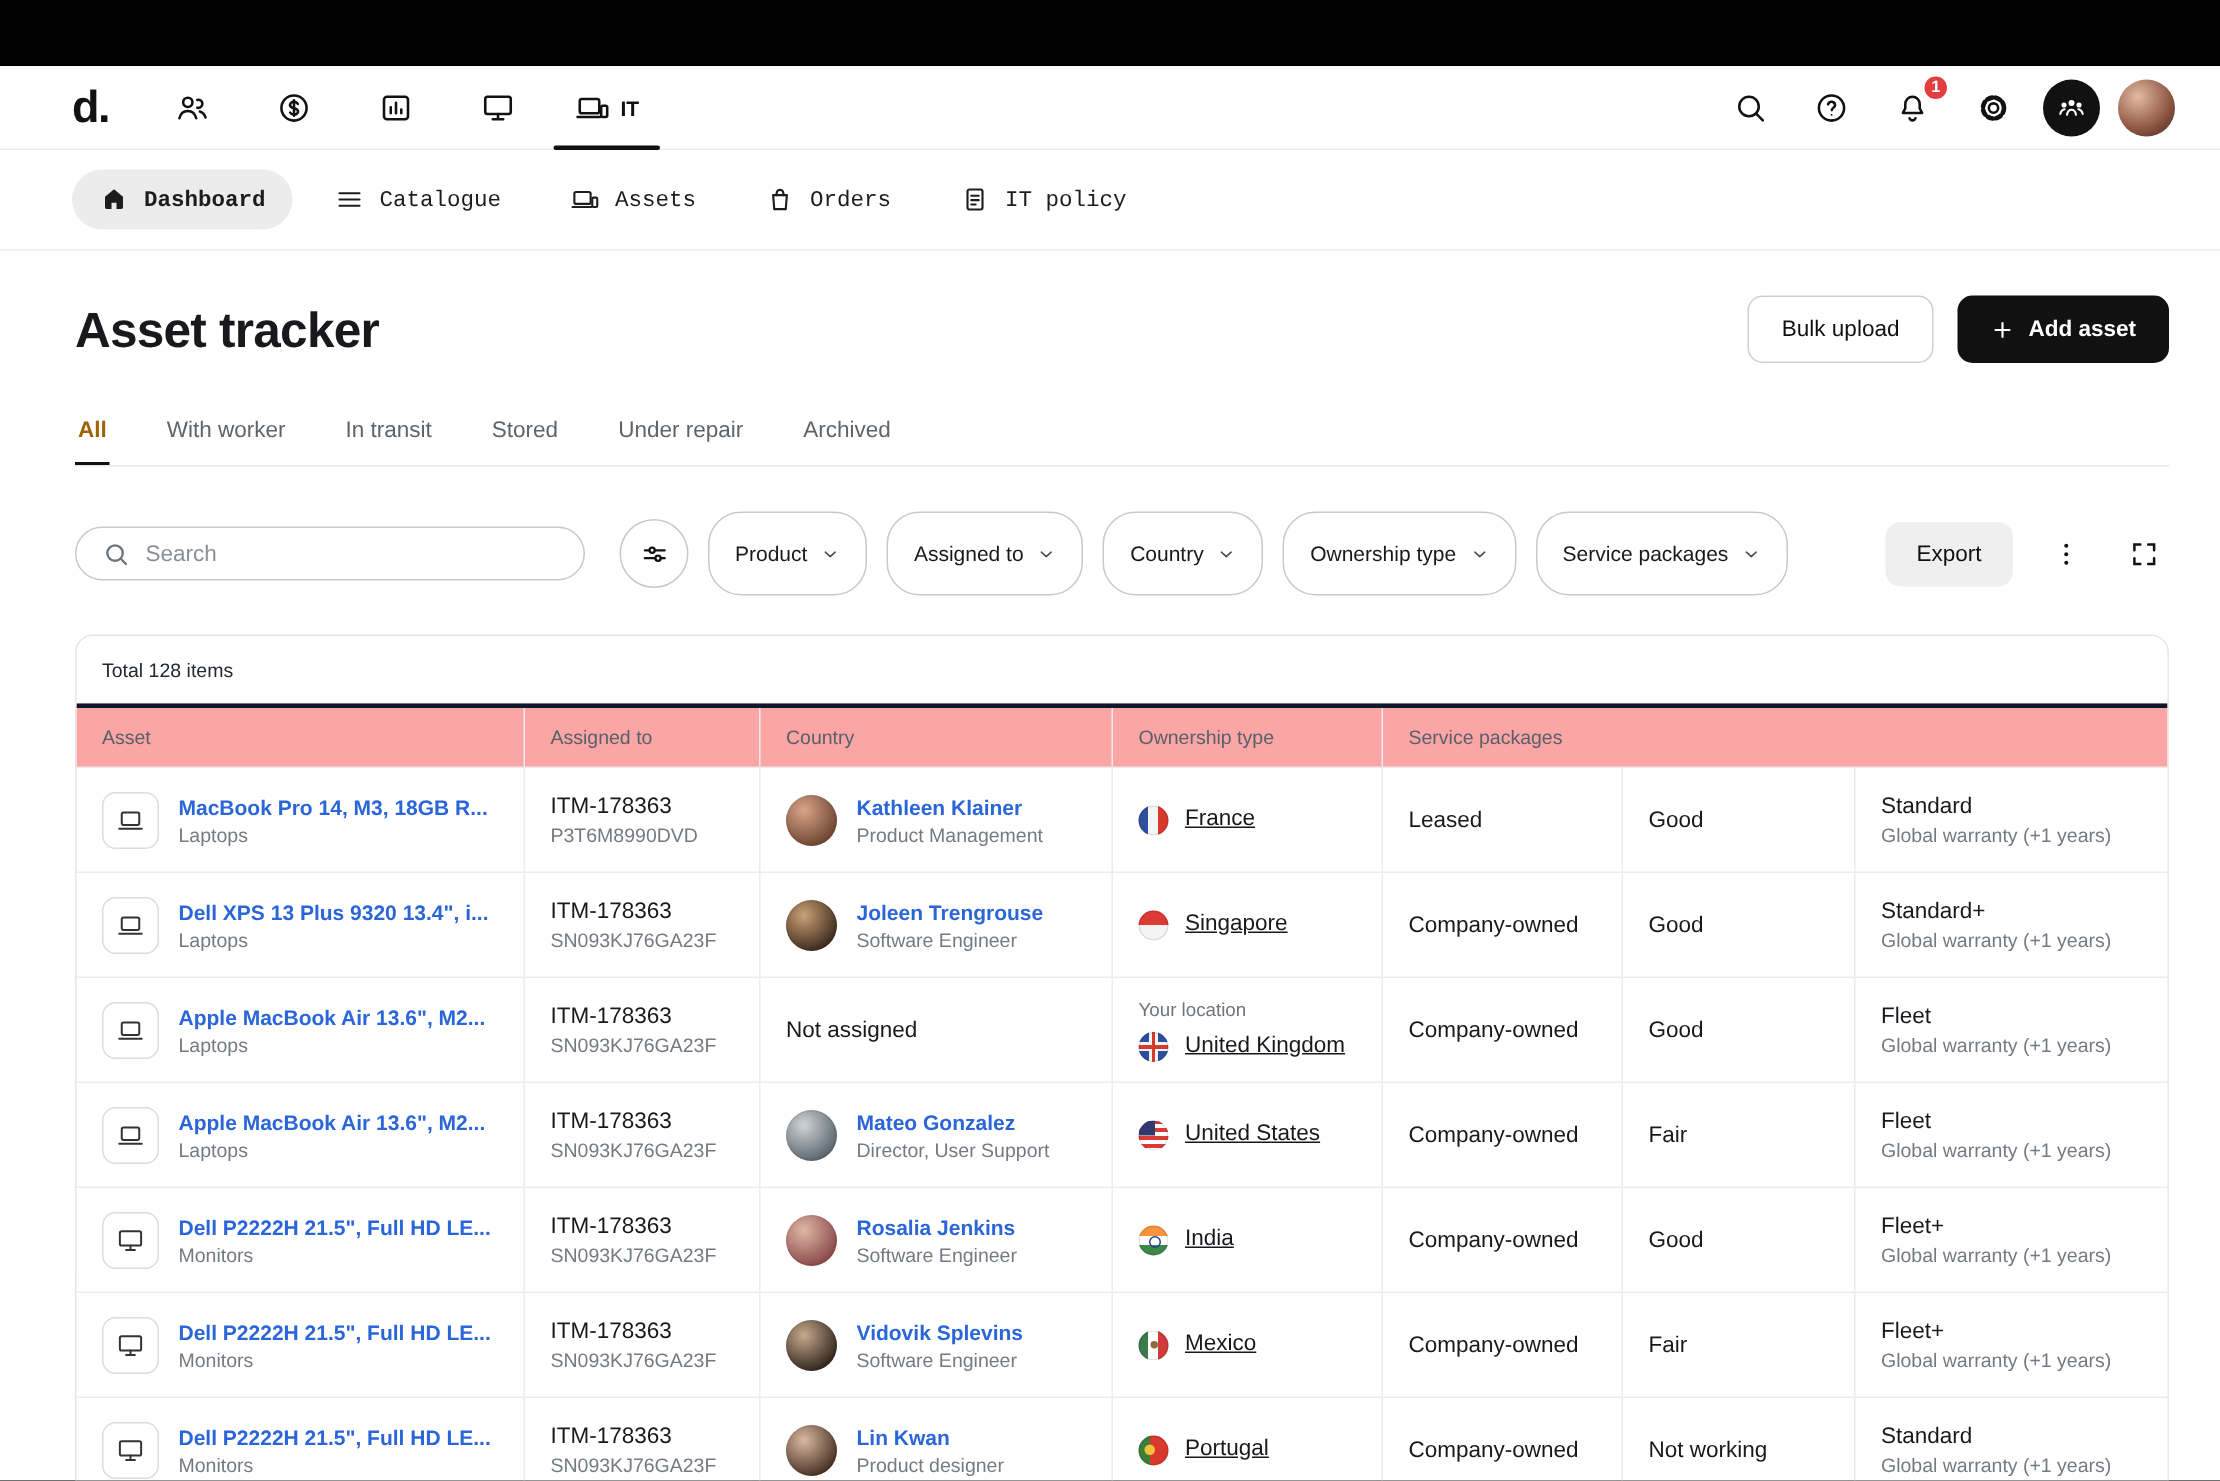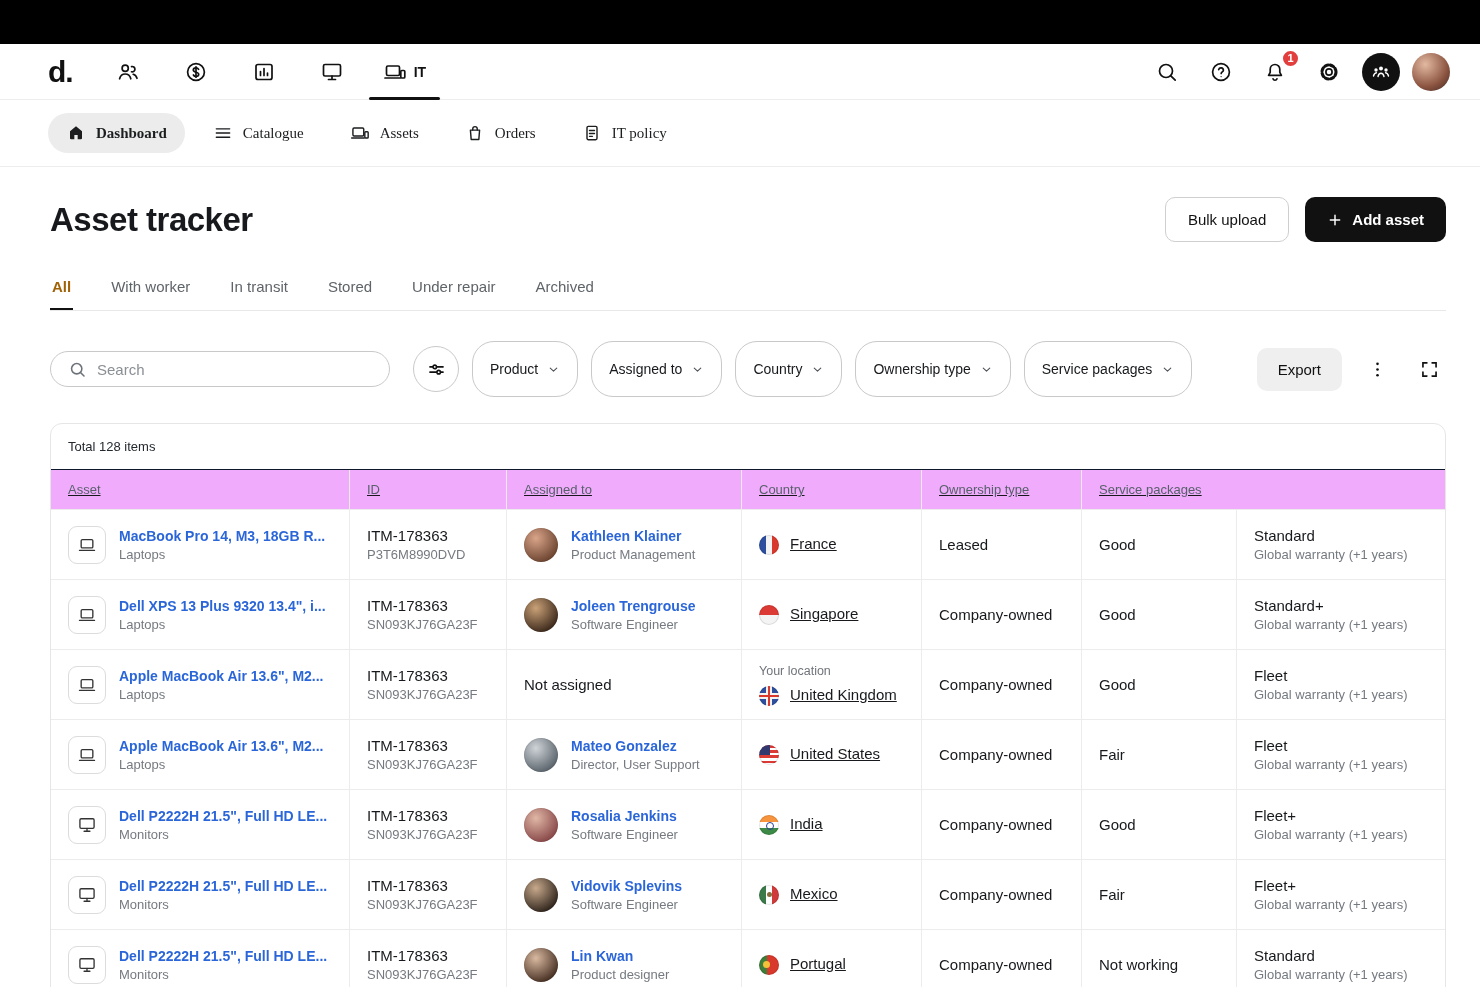--- a/index.html
+++ b/index.html
@@ -21,21 +21,21 @@
   .tn-it::after { content:""; position:absolute; left:-10px; right:-10px; bottom:-8px; height:3px; background:#111; border-radius:2px; }
   .topnav-right { display:flex; align-items:center; gap:12px; }
   .bell-wrap { position:relative; }
   .badge { position:absolute; top:-3px; right:-4px; background:var(--badge,#e23e3e); color:#fff; font-size:11px; font-weight:700; min-width:19px; height:19px; padding:0 4px; border-radius:10px; display:flex; align-items:center; justify-content:center; border:2px solid #fff; }
   .team-btn { width:38px; height:38px; border-radius:50%; background:#111; border:none; display:flex; align-items:center; justify-content:center; cursor:pointer; }
   .team-btn svg { width:24px; height:24px; }
   .avatar-top { width:38px; height:38px; border-radius:50%; border:none; cursor:pointer; background:radial-gradient(circle at 35% 30%, #e3b9a1, #8a5340 62%, #3c2620); }
 
   
   .subnav { height:67px; display:flex; align-items:center; gap:10px; padding:0 48px; border-bottom:1px solid #ededed; }
-  .sn-item { display:flex; align-items:center; gap:10px; padding:10px 18px; border-radius:22px; font-size:15px; color:#1b1d1f; background:none; border:none; cursor:pointer; font-family:Liberation Serif, serif; }
+  .sn-item { display:flex; align-items:center; gap:10px; padding:10px 18px; border-radius:22px; font-size:15px; color:#1b1d1f; background:none; border:none; cursor:pointer; font-family:Liberation Mono, monospace; }
   .sn-item.active { background:#ececec; font-weight:700; }
   .sn-item svg { width:20px; height:20px; stroke:#1b1d1f; fill:none; stroke-width:1.7; stroke-linecap:round; stroke-linejoin:round; }
   .sn-item svg.filled { fill:#1b1d1f; stroke:none; }
 
   
   main { padding:0 34px 0 50px; }
   .page-head { display:flex; justify-content:space-between; align-items:center; margin-top:30px; }
   .title { font-size:33px; font-weight:700; letter-spacing:-0.5px; }
   .actions { display:flex; gap:16px; }
   .btn { font-size:15px; border-radius:10px; padding:13px 22px; cursor:pointer; font-family:inherit; }
@@ -62,21 +62,21 @@
   .toolbar-right { margin-left:auto; display:flex; align-items:center; gap:18px; }
   .btn-export { background:#efefef; border:none; border-radius:10px; padding:13px 21px; font-size:15px; cursor:pointer; font-family:inherit; color:#111; }
   .icon-btn { background:none; border:none; cursor:pointer; width:34px; height:34px; display:flex; align-items:center; justify-content:center; }
   .icon-btn svg { width:21px; height:21px; stroke:#111; fill:none; stroke-width:1.9; stroke-linecap:round; }
   .icon-btn svg .dot { fill:#111; stroke:none; }
 
   
   :root { --cols: 298px 157px 235px 180px 160px 155px 1fr; }
   .card { margin-top:26px; border:1px solid #e6e6e6; border-radius:12px; overflow:hidden; background:#fff; }
   .total { padding:15px 17px; font-size:13px; color:#24292f; }
-  .thead { display:grid; grid-template-columns:var(--cols); background:#f0abfc; border-top:1px solid #0f172a; border-bottom:1px solid #ececec;text-decoration:underline; }
+  .thead { display:grid; grid-template-columns:var(--cols); background:#fca5a5; border-top:3px solid #0f172a; border-bottom:1px solid #ececec; }
   .hcell { padding:12px 17px; font-size:13px; color:#57606a; }
   .hcell:not(:first-child) { border-left:1px solid #ececec; }
   .trow { display:grid; grid-template-columns:var(--cols); }
   .trow + .trow { border-top:1px solid #ececec; }
   .cell { padding:12px 17px; display:flex; align-items:center; gap:13px; min-height:69px; }
   .trow .cell:not(:first-child) { border-left:1px solid #ececec; }
   .stack { display:flex; flex-direction:column; gap:3px; }
   .link { color:var(--link,#2b66d9); font-weight:700; font-size:14px; text-decoration:none; }
   .main { font-size:15px; color:#17191c; }
   .sub { font-size:13px; color:#757a80; }
@@ -321,21 +321,20 @@
               <path d="M4.5 9V4.5H9M15 4.5h4.5V9M19.5 15v4.5H15M9 19.5H4.5V15"></path>
             </svg>
         </button>
       </div>
     </div>
 
     <section class="card">
       <div class="total">Total 128 items</div>
       <div class="thead">
         <div class="hcell">Asset</div>
-        <div class="hcell">ID</div>
         <div class="hcell">Assigned to</div>
         <div class="hcell">Country</div>
         <div class="hcell">Ownership type</div>
         <div class="hcell">Service packages</div>
       </div>
       <div id="tbody">
   <div class="trow">
     <div class="cell">
       <span class="asset-icon laptop">
         <svg class="ic-laptop" viewBox="0 0 24 24">

